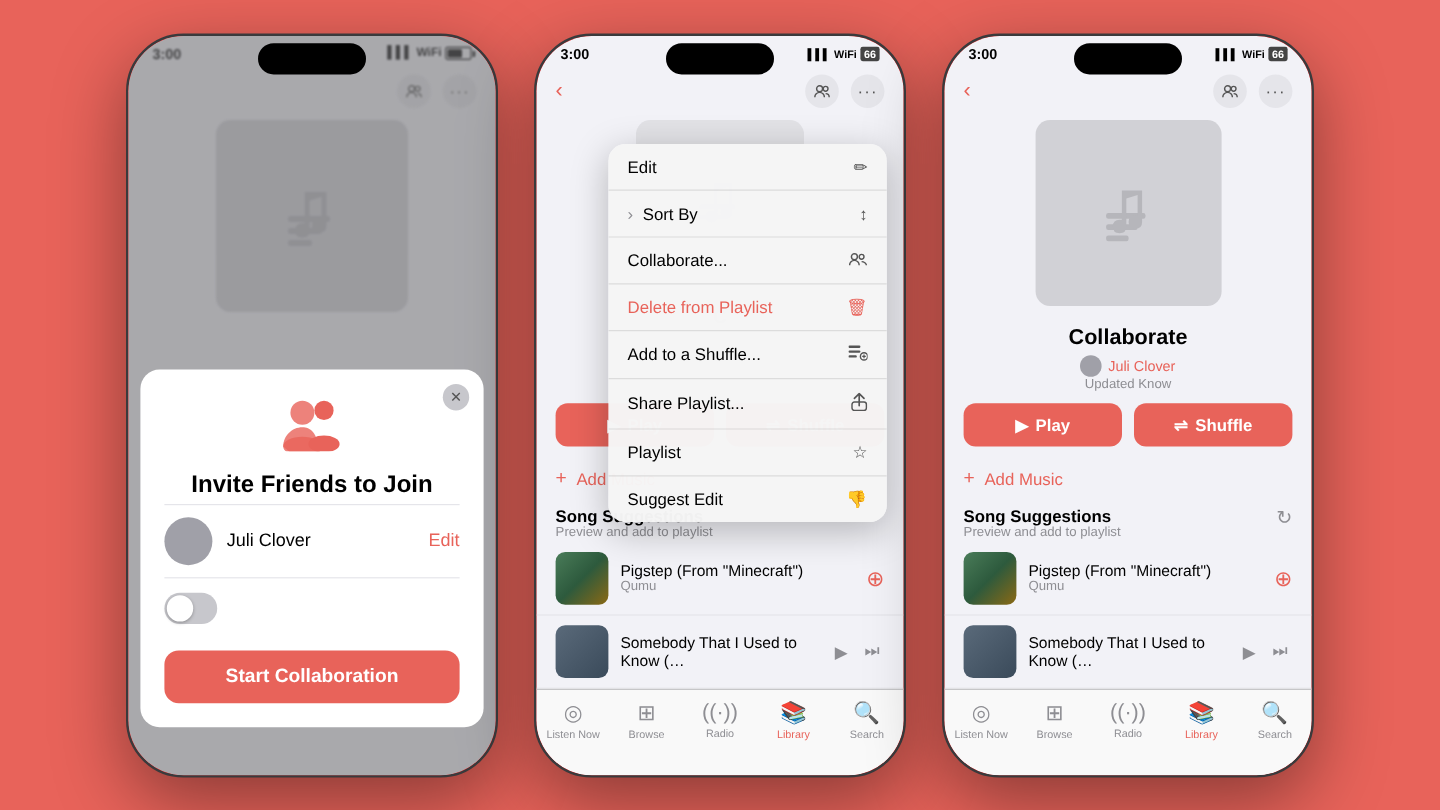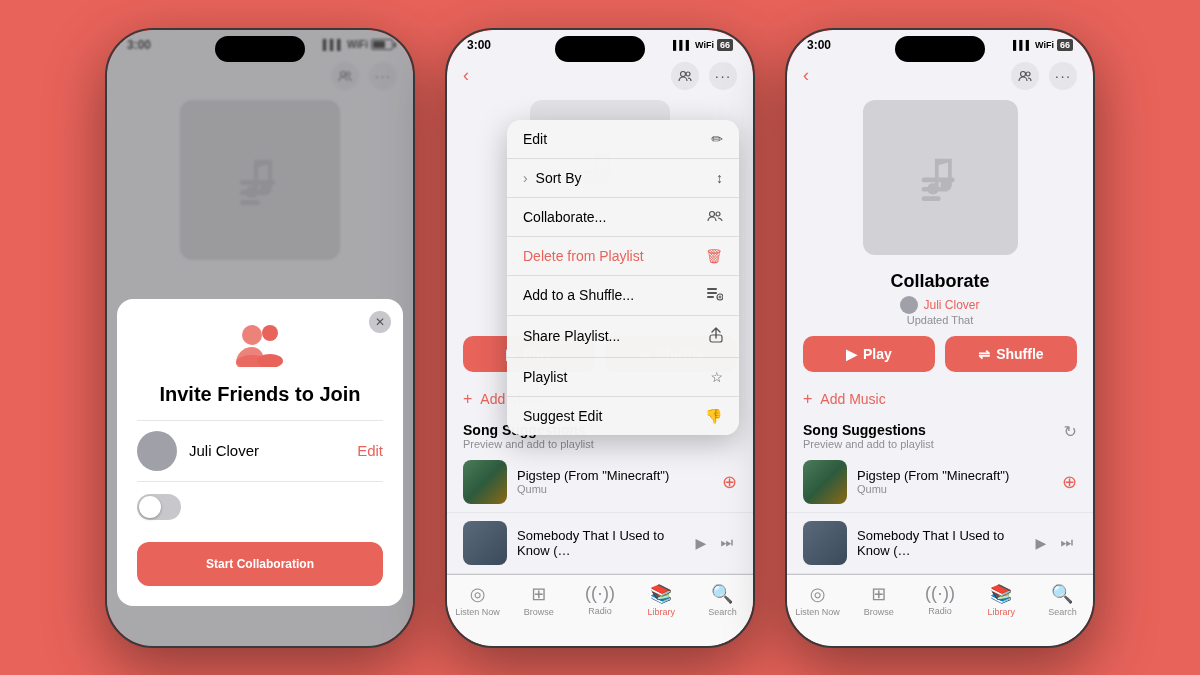--- a/index.html
+++ b/index.html
@@ -292,21 +292,21 @@
     }
     .collab-icon-large {
       text-align: center;
       margin-bottom: 12px;
     }
     .dialog-title {
       font-size: 20px;
       font-weight: 700;
       color: #000;
       text-align: center;
-      margin-bottom: 14px;
+      margin-bottom: 4px;
     }
     .dialog-desc {
       font-size: 13px;
       color: #8e8e93;
       text-align: center;
       line-height: 1.4;
       margin-bottom: 16px;
     }
     .user-row {
       display: flex;
@@ -352,21 +352,21 @@
     }
     .start-btn {
       width: 100%;
       height: 44px;
       background: #e8635a;
       border-radius: 12px;
       display: flex;
       align-items: center;
       justify-content: center;
       color: white;
-      font-size: 12px;
+      font-size: 16px;
       font-weight: 600;
       margin-top: 10px;
     }
 
     
     .context-menu {
       position: absolute;
       top: 90px;
       right: 14px;
       left: 60px;
@@ -680,21 +680,21 @@
         </svg>
       </div>
     </div>
 
     <div class="playlist-info">
       <div class="playlist-title">Collaborate</div>
       <div class="collab-user">
         <div class="collab-avatar" style="background:#a0a0a8;"></div>
         <span class="collab-name">Juli Clover</span>
       </div>
-      <div class="collab-updated">Updated That</div>
+      <div class="collab-updated">Updated Know</div>
     </div>
 
     <div class="action-buttons">
       <div class="btn-play">
         <span>▶</span>
         <span>Play</span>
       </div>
       <div class="btn-shuffle">
         <span>⇌</span>
         <span>Shuffle</span>

